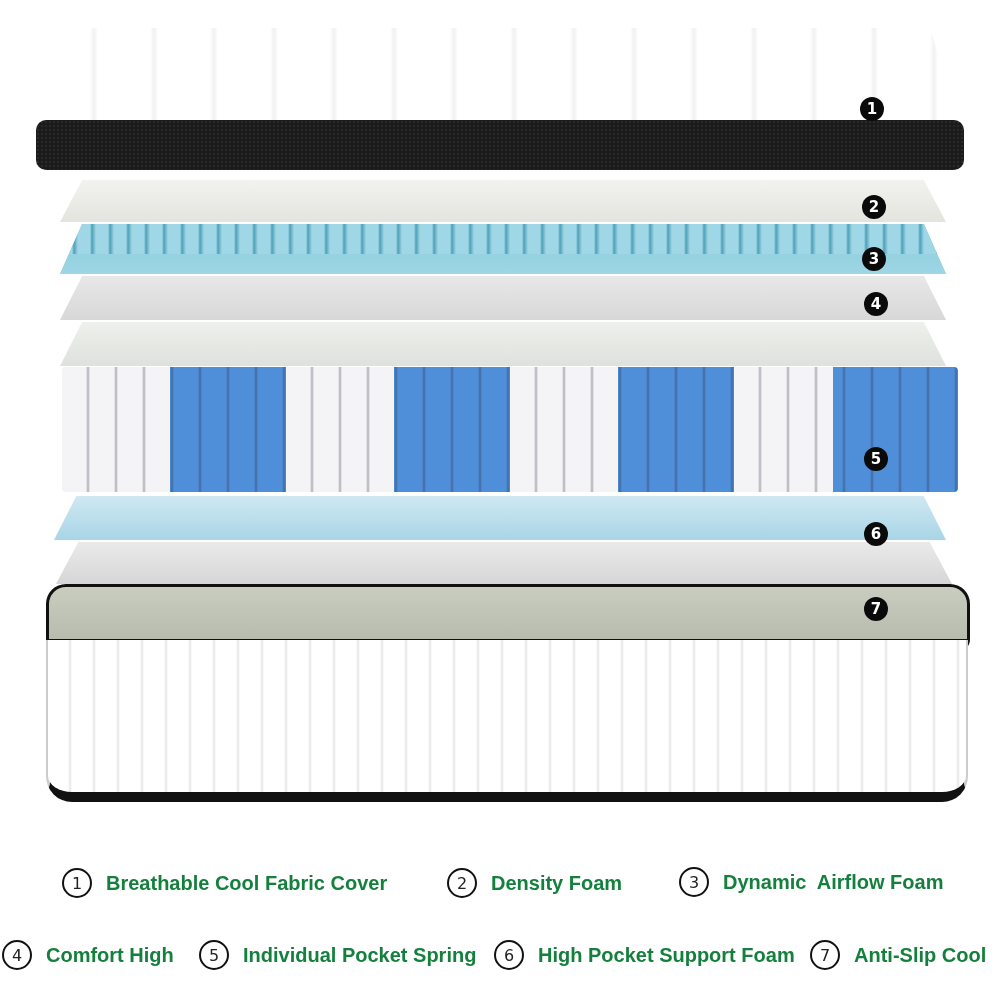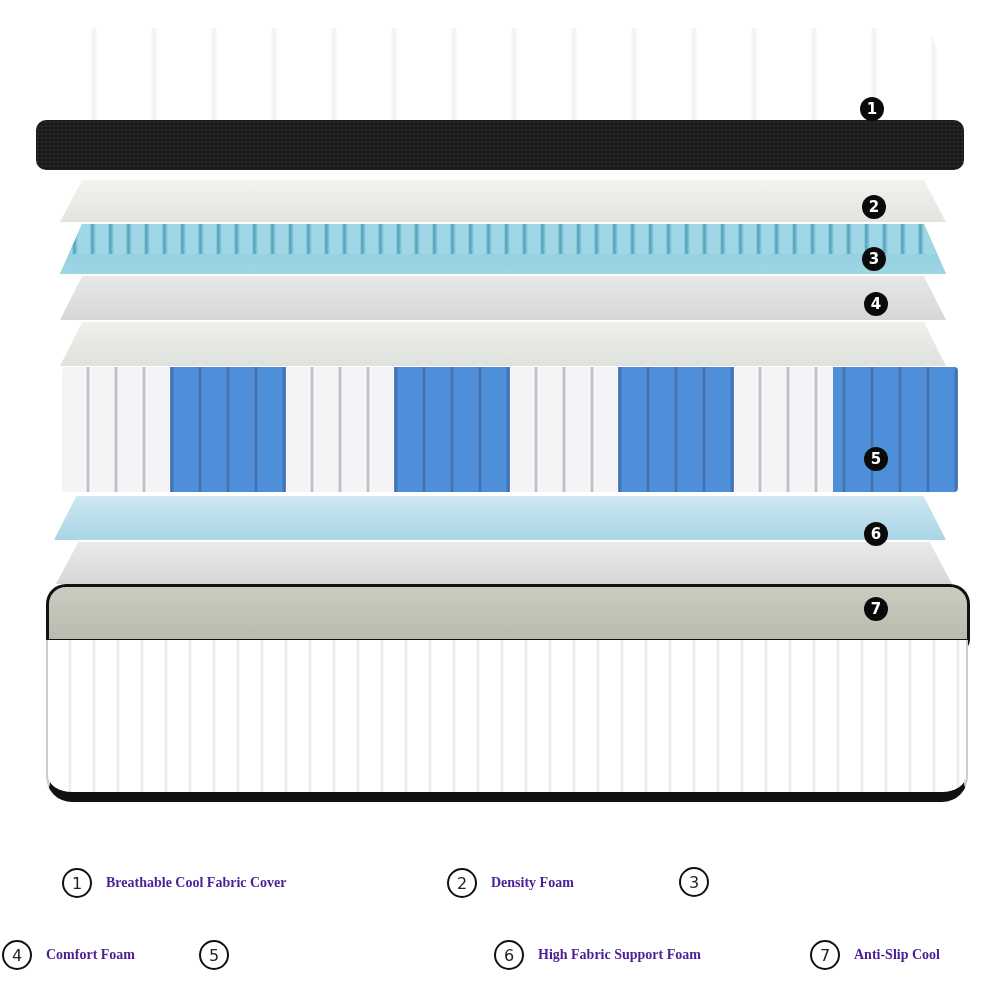--- a/index.html
+++ b/index.html
@@ -28,21 +28,21 @@
   .base-top{left:46px;top:584px;width:918px;height:52px;background:linear-gradient(#c9cdbf,#b7bcae);
     border:3px solid #111;border-bottom:14px solid #111;border-radius:20px 20px 14px 14px;}
   .base-body{left:46px;top:640px;width:918px;height:152px;
     background:repeating-linear-gradient(90deg,#ffffff 0px,#ffffff 20px,#e4e6ea 22px,#ffffff 24px);
     border-left:2px solid #ccc;border-right:2px solid #ccc;border-bottom:10px solid #111;border-radius:0 0 26px 26px;}
   .badge{width:24px;height:24px;border-radius:50%;background:#0a0a0a;color:#fff;font-weight:bold;
     font-size:15px;line-height:24px;text-align:center;font-family:"DejaVu Sans",sans-serif;}
   .legend-item{position:absolute;display:flex;align-items:center;gap:14px;}
   .legend-num{width:30px;height:30px;border:2.5px solid #111;border-radius:50%;box-sizing:border-box;
     display:flex;align-items:center;justify-content:center;font-size:16px;color:#222;}
-  .legend-label{font-size:14px;font-weight:bold;color:#4c1d95;font-family:Liberation Serif, serif;white-space:pre;}
+  .legend-label{font-size:20px;font-weight:bold;color:#15803d;font-family:Liberation Sans, sans-serif;white-space:pre;}
 </style>
 </head>
 <body>
 
 <div class="abs l1-top"></div>
 <div class="abs l1-band"></div>
 <div class="abs sheet l2"></div>
 <div class="abs sheet l3"></div>
 <div class="abs sheet l4"></div>
 <div class="abs sheet l4b"></div>
@@ -64,29 +64,31 @@
   <div class="legend-item" style="left:62px;top:868px;">
     <div class="legend-num">1</div>
     <span class="legend-label">Breathable Cool Fabric Cover</span>
   </div>
   <div class="legend-item" style="left:447px;top:868px;">
     <div class="legend-num">2</div>
     <span class="legend-label">Density Foam</span>
   </div>
   <div class="legend-item" style="left:679px;top:867px;">
     <div class="legend-num">3</div>
+    <span class="legend-label">Dynamic  Airflow Foam</span>
   </div>
   <div class="legend-item" style="left:2px;top:940px;">
     <div class="legend-num">4</div>
-    <span class="legend-label">Comfort Foam</span>
+    <span class="legend-label">Comfort High</span>
   </div>
   <div class="legend-item" style="left:199px;top:940px;">
     <div class="legend-num">5</div>
+    <span class="legend-label">Individual Pocket Spring</span>
   </div>
   <div class="legend-item" style="left:494px;top:940px;">
     <div class="legend-num">6</div>
-    <span class="legend-label">High Fabric Support Foam</span>
+    <span class="legend-label">High Pocket Support Foam</span>
   </div>
   <div class="legend-item" style="left:810px;top:940px;">
     <div class="legend-num">7</div>
     <span class="legend-label">Anti-Slip Cool</span>
   </div>
 </div>
 
 </body></html>

